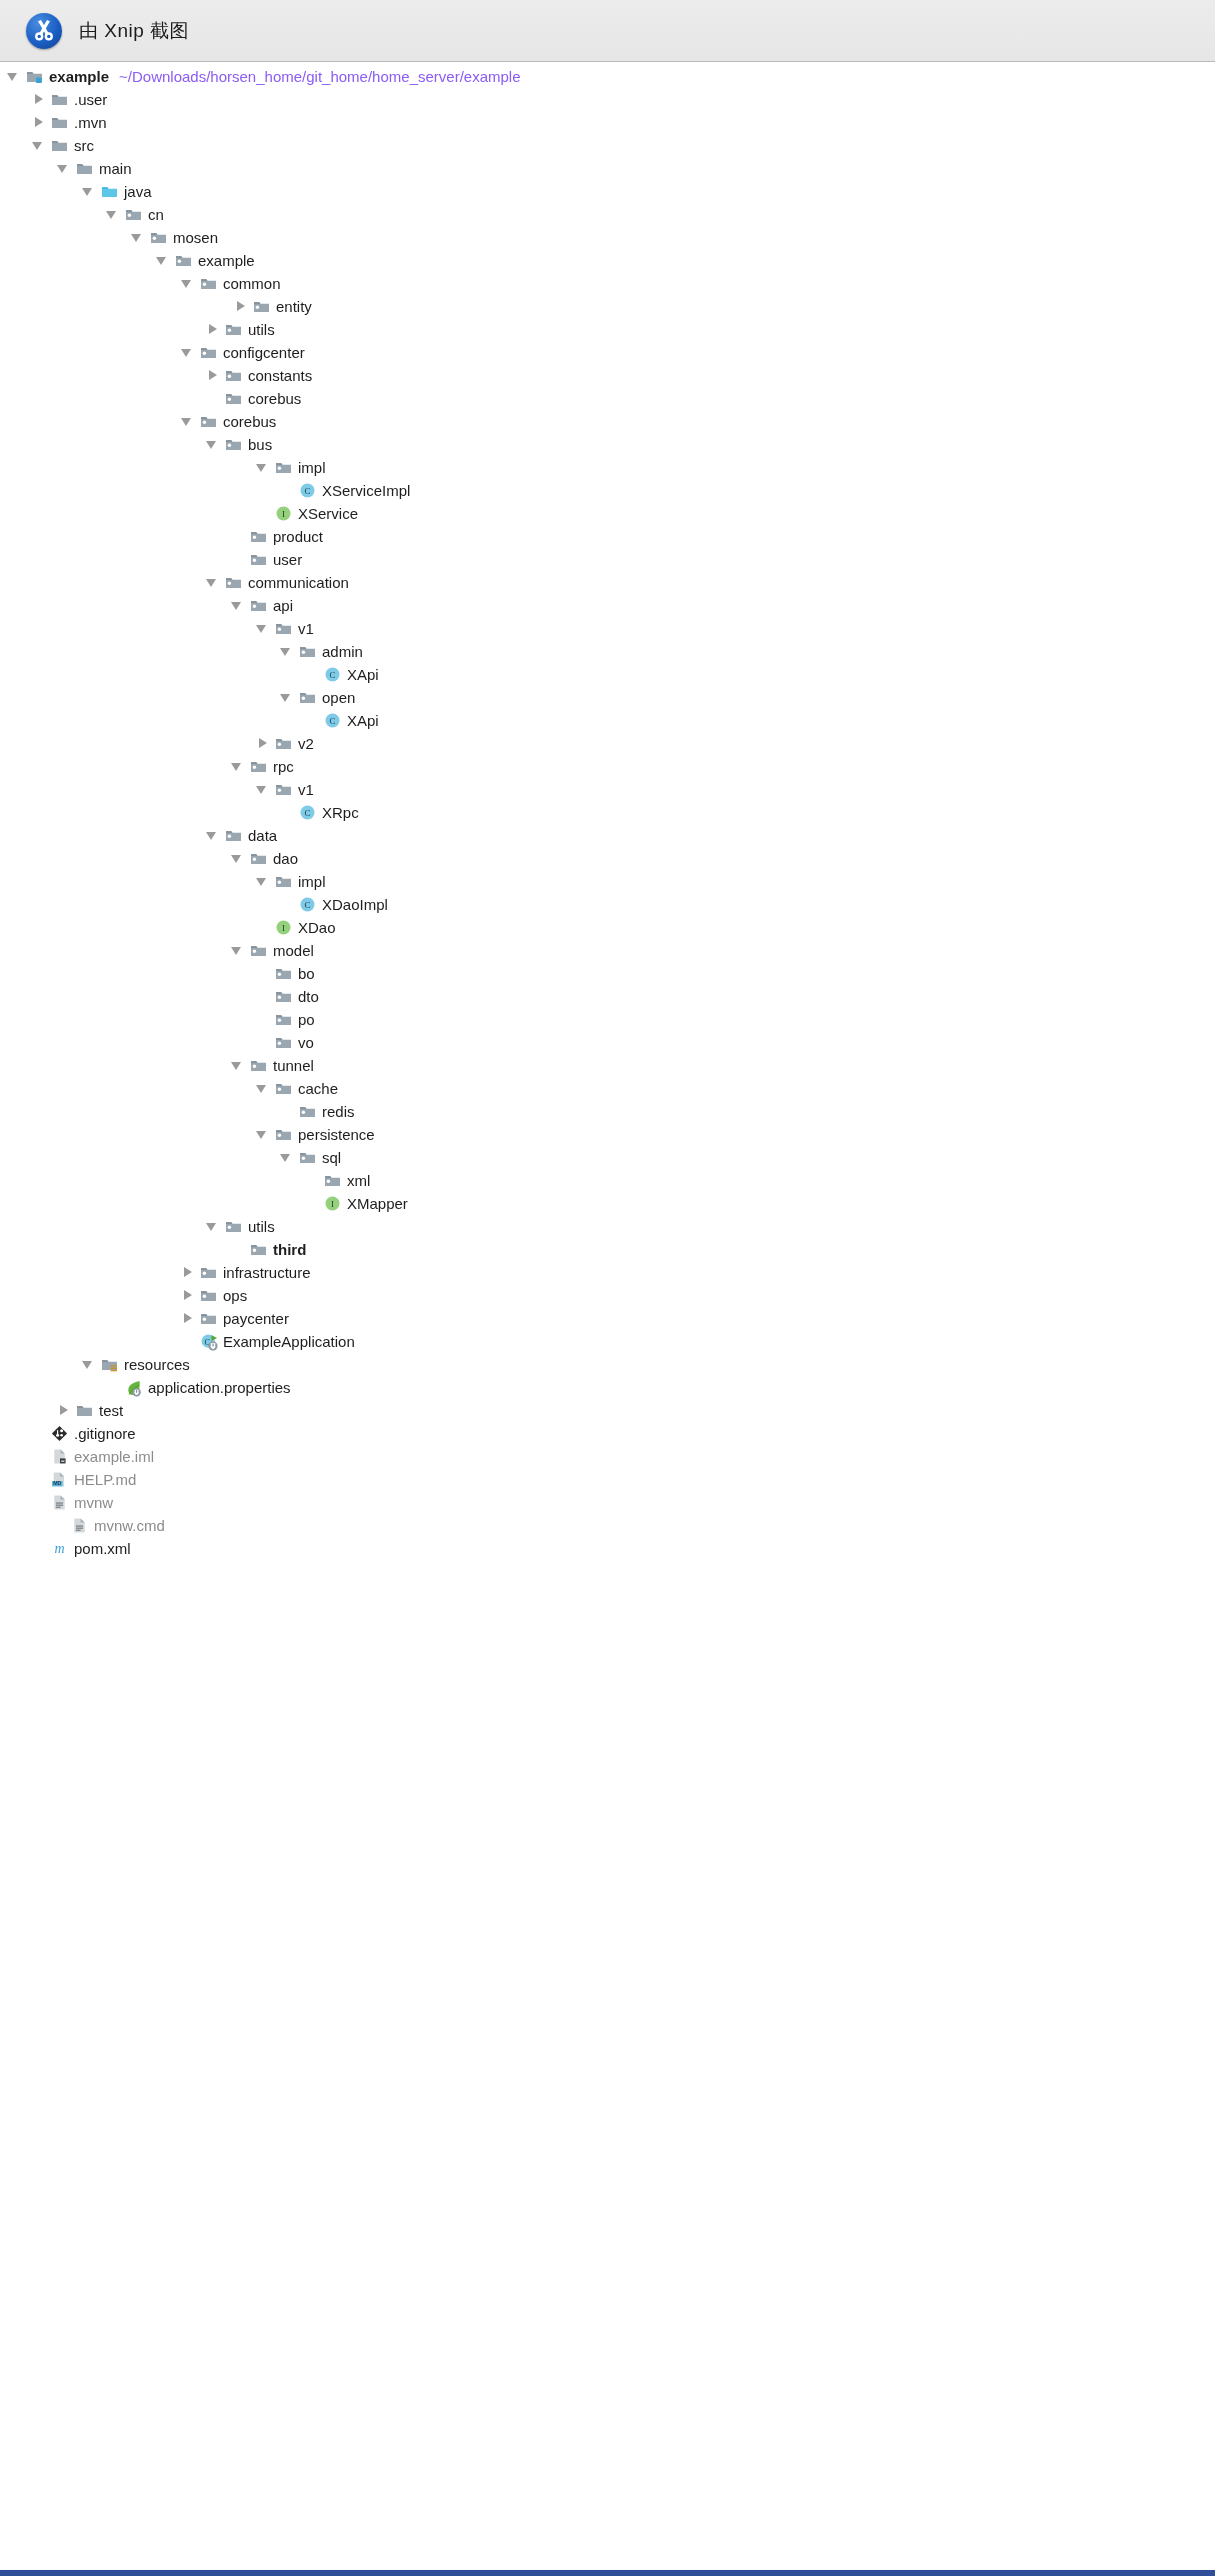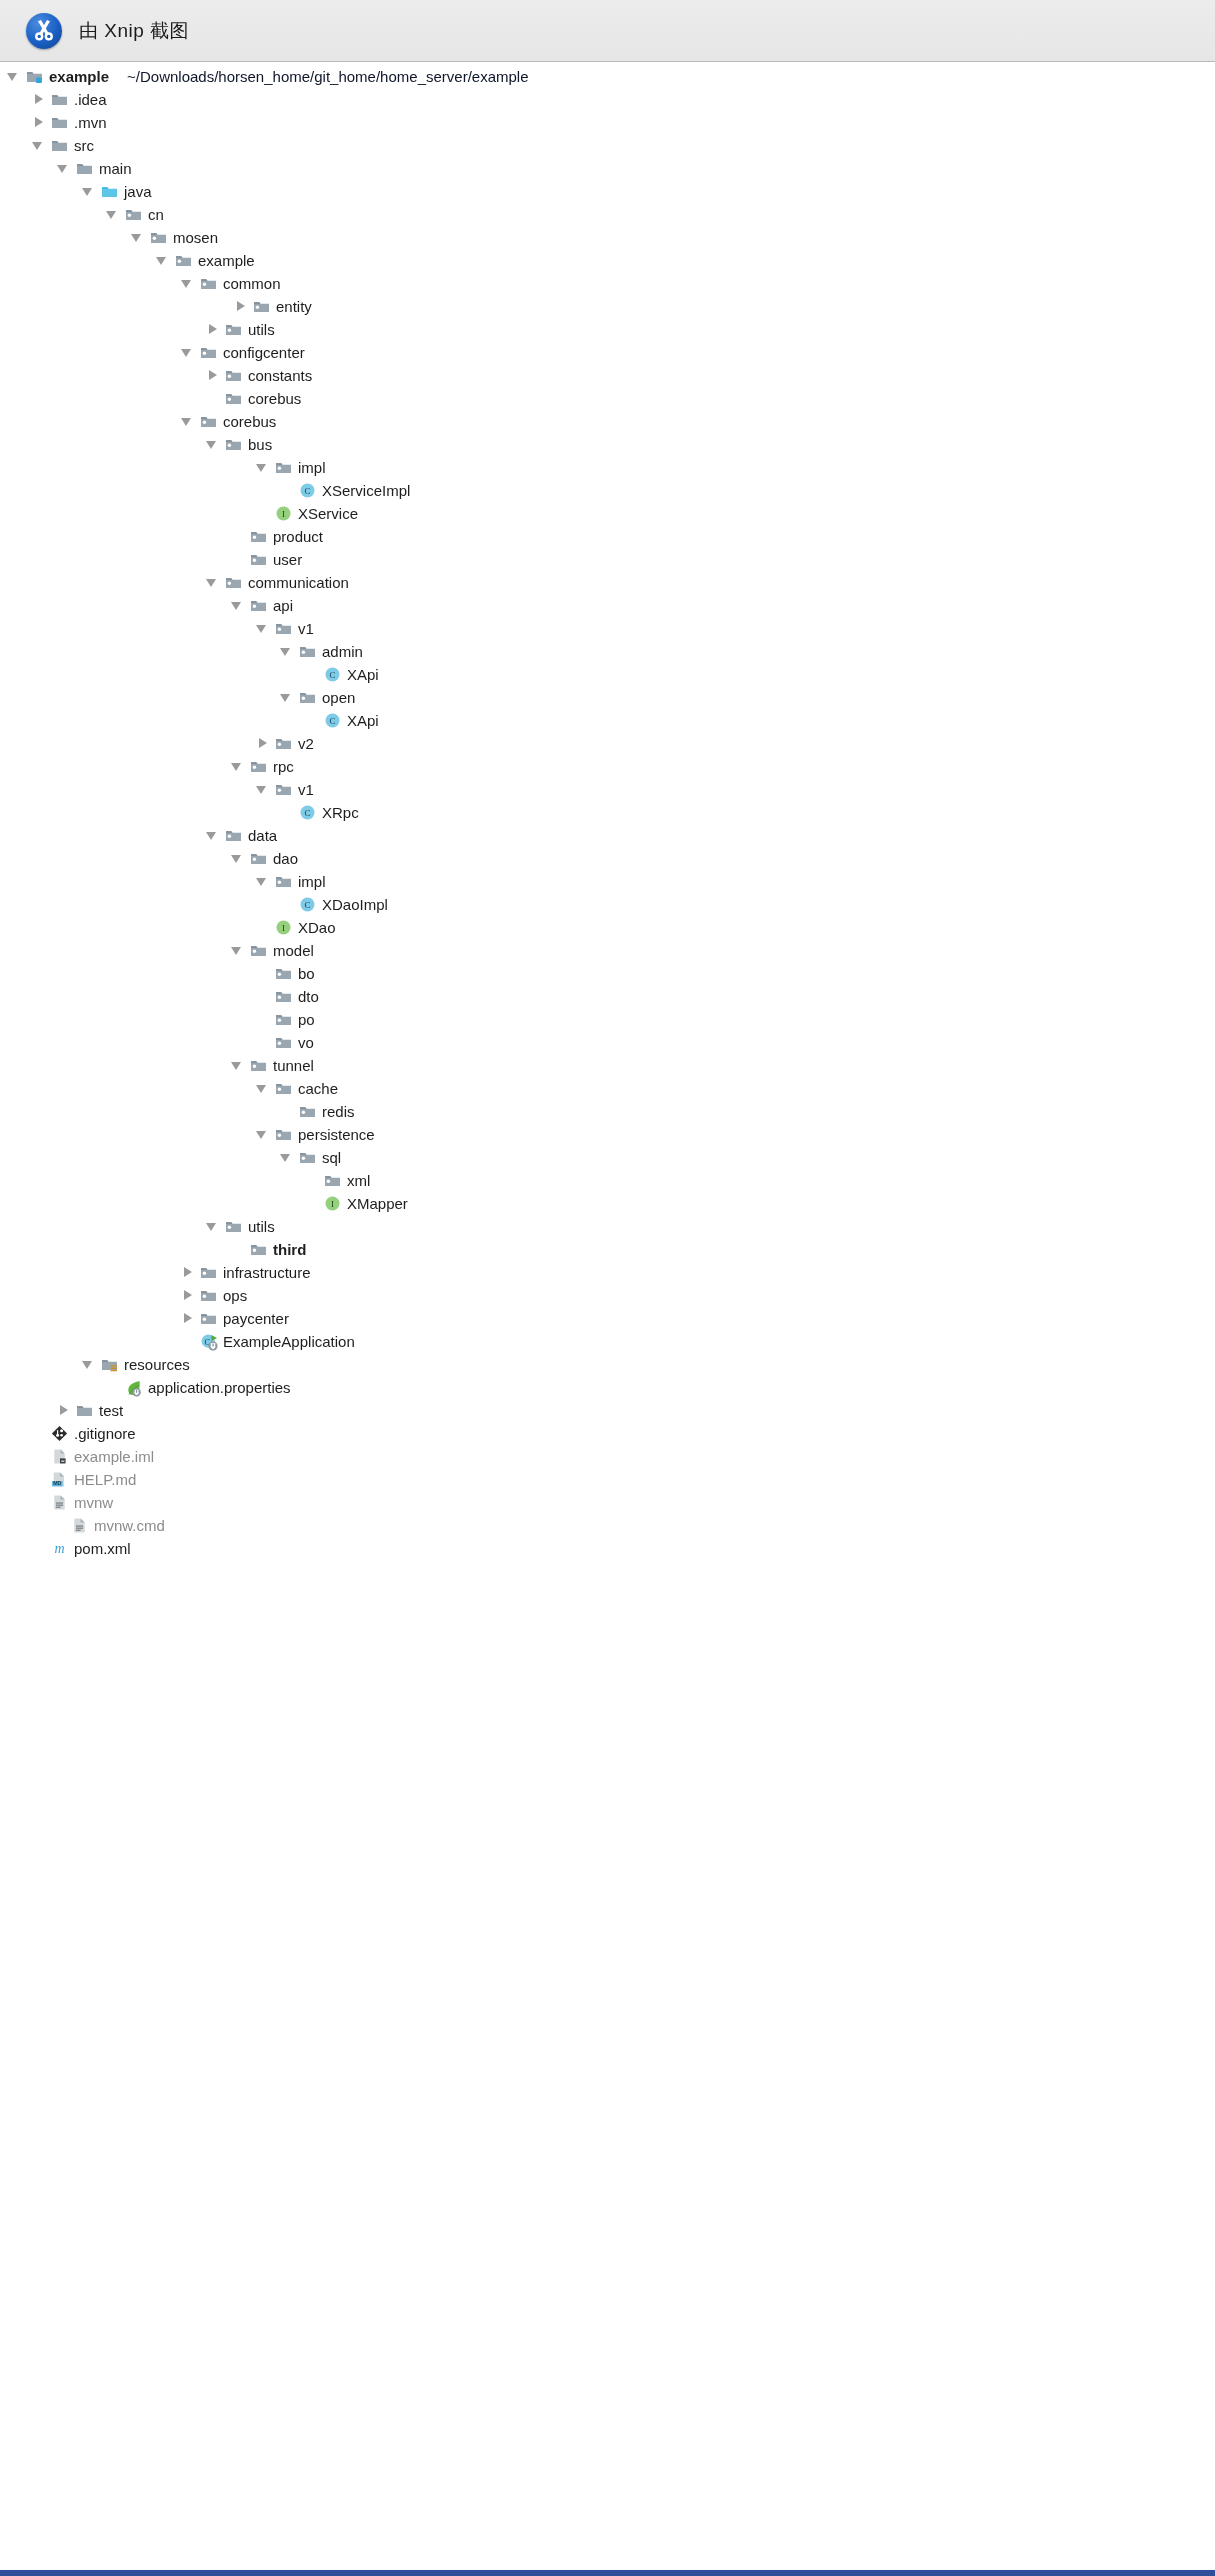--- a/index.html
+++ b/index.html
@@ -83,22 +83,22 @@
   }
   .arrow.none::before { content: none; }
 
   .icon { width: 17px; height: 17px; flex: none; margin-right: 6px; position: relative; }
   .icon svg { display: block; }
 
   .label { line-height: 1; }
   .label.bold { font-weight: bold; }
   .label.dim { color: #8c8c8c; }
   .path {
-    margin-left: 18px;
-    color: #0f172a;
+    margin-left: 10px;
+    color: #8b5cf6;
     font-size: 15px;
   }
 
   
   #bottom-strip {
     position: absolute;
     left: 0; bottom: 0;
     width: 100%; height: 6px;
     background: #2f4f9b;
   }
@@ -138,21 +138,21 @@
         <span class="path">~/Downloads/horsen_home/git_home/home_server/example</span>
       </div>
       <div class="row" style="padding-left: 31px;">
         <span class="arrow collapsed"></span>
         <span class="icon">
           <svg width="17" height="17" viewBox="0 0 17 17">
             <path d="M1 4.2h5.2l1.3 1.6H16v8.1H1z" fill="#9aa7b0"></path>
             <path d="M1 4.2h5.2l1.3 1.6H1z" fill="#7d8a94"></path>
           </svg>
         </span>
-        <span class="label">.idea</span>
+        <span class="label">.user</span>
       </div>
       <div class="row" style="padding-left: 31px;">
         <span class="arrow collapsed"></span>
         <span class="icon">
           <svg width="17" height="17" viewBox="0 0 17 17">
             <path d="M1 4.2h5.2l1.3 1.6H16v8.1H1z" fill="#9aa7b0"></path>
             <path d="M1 4.2h5.2l1.3 1.6H1z" fill="#7d8a94"></path>
           </svg>
         </span>
         <span class="label">.mvn</span>

